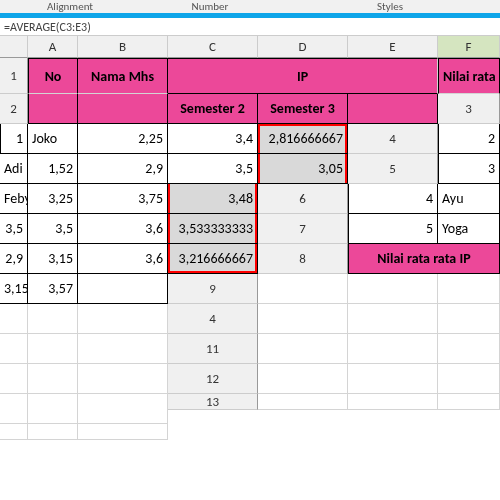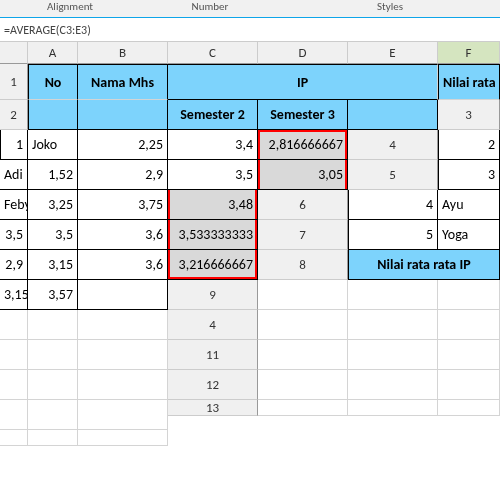--- a/index.html
+++ b/index.html
@@ -1,29 +1,29 @@
 <!DOCTYPE html>
 <html><head>
 <meta charset="utf-8">
 <style>
 * { box-sizing: border-box; margin: 0; padding: 0; }
 body { font-family: Calibri, Arial, sans-serif; font-size: 14px; background: #fff; user-select: none; }
-.ribbon-labels { display: flex; height: 18px; font-size: 11px; color: #555; border-bottom: 1px solid #0ea5e9; background: #f1f1f1; }
+.ribbon-labels { display: flex; height: 18px; font-size: 11px; color: #555; border-bottom: 5px solid #0ea5e9; background: #f1f1f1; }
 .ribbon-labels span { text-align: center; }
 .ribbon-labels .l1 { width: 140px; }
 .ribbon-labels .l2 { width: 140px; }
 .ribbon-labels .l3 { flex: 1; }
-.formula-bar { height: 24px; border-bottom: 1px solid #ccc; display: flex; align-items: center; padding-left: 4px; font-size: 12px; color: #444; background: #fff; }
+.formula-bar { height: 18px; border-bottom: 1px solid #ccc; display: flex; align-items: center; padding-left: 4px; font-size: 12px; color: #444; background: #fff; }
 .corner { width: 28px; height: 22px; background: #f0f0f0; border-right: 1px solid #ccc; border-bottom: 1px solid #999; }
 .sheet { display: grid; grid-template-columns: 28px 50px 90px 90px 90px 90px 1fr; }
 .colhead { background: #f0f0f0; border-right: 1px solid #ccc; border-bottom: 1px solid #999; text-align: center; font-size: 13px; color: #333; height: 22px; line-height: 22px; }
 .colhead.active { background: #d5e5c0; }
 .rowhead { background: #f0f0f0; border-right: 1px solid #999; border-bottom: 1px solid #ccc; text-align: center; font-size: 13px; color: #333; height: 30px; line-height: 30px; }
 .cell { border-right: 1px solid #d4d4d4; border-bottom: 1px solid #d4d4d4; height: 30px; line-height: 30px; padding: 0 4px; overflow: hidden; white-space: nowrap; }
-.yellow { background: #7dd3fc; }
+.yellow { background: #ec4899; }
 .bold { font-weight: bold; }
 .center { text-align: center; }
 .right { text-align: right; }
 .tb-t { border-top: 1px solid #000; }
 .tb-b { border-bottom: 1px solid #000; }
 .tb-l { border-left: 1px solid #000; }
 .tb-r { border-right: 1px solid #000; }
 .highlight { background: #d9d9d9; }
 .redbox-tlr { box-shadow: inset 2px 2px 0 0 red, inset -2px 0 0 0 red; }
 .redbox-lr { box-shadow: inset 2px 0 0 0 red, inset -2px 0 0 0 red; }

